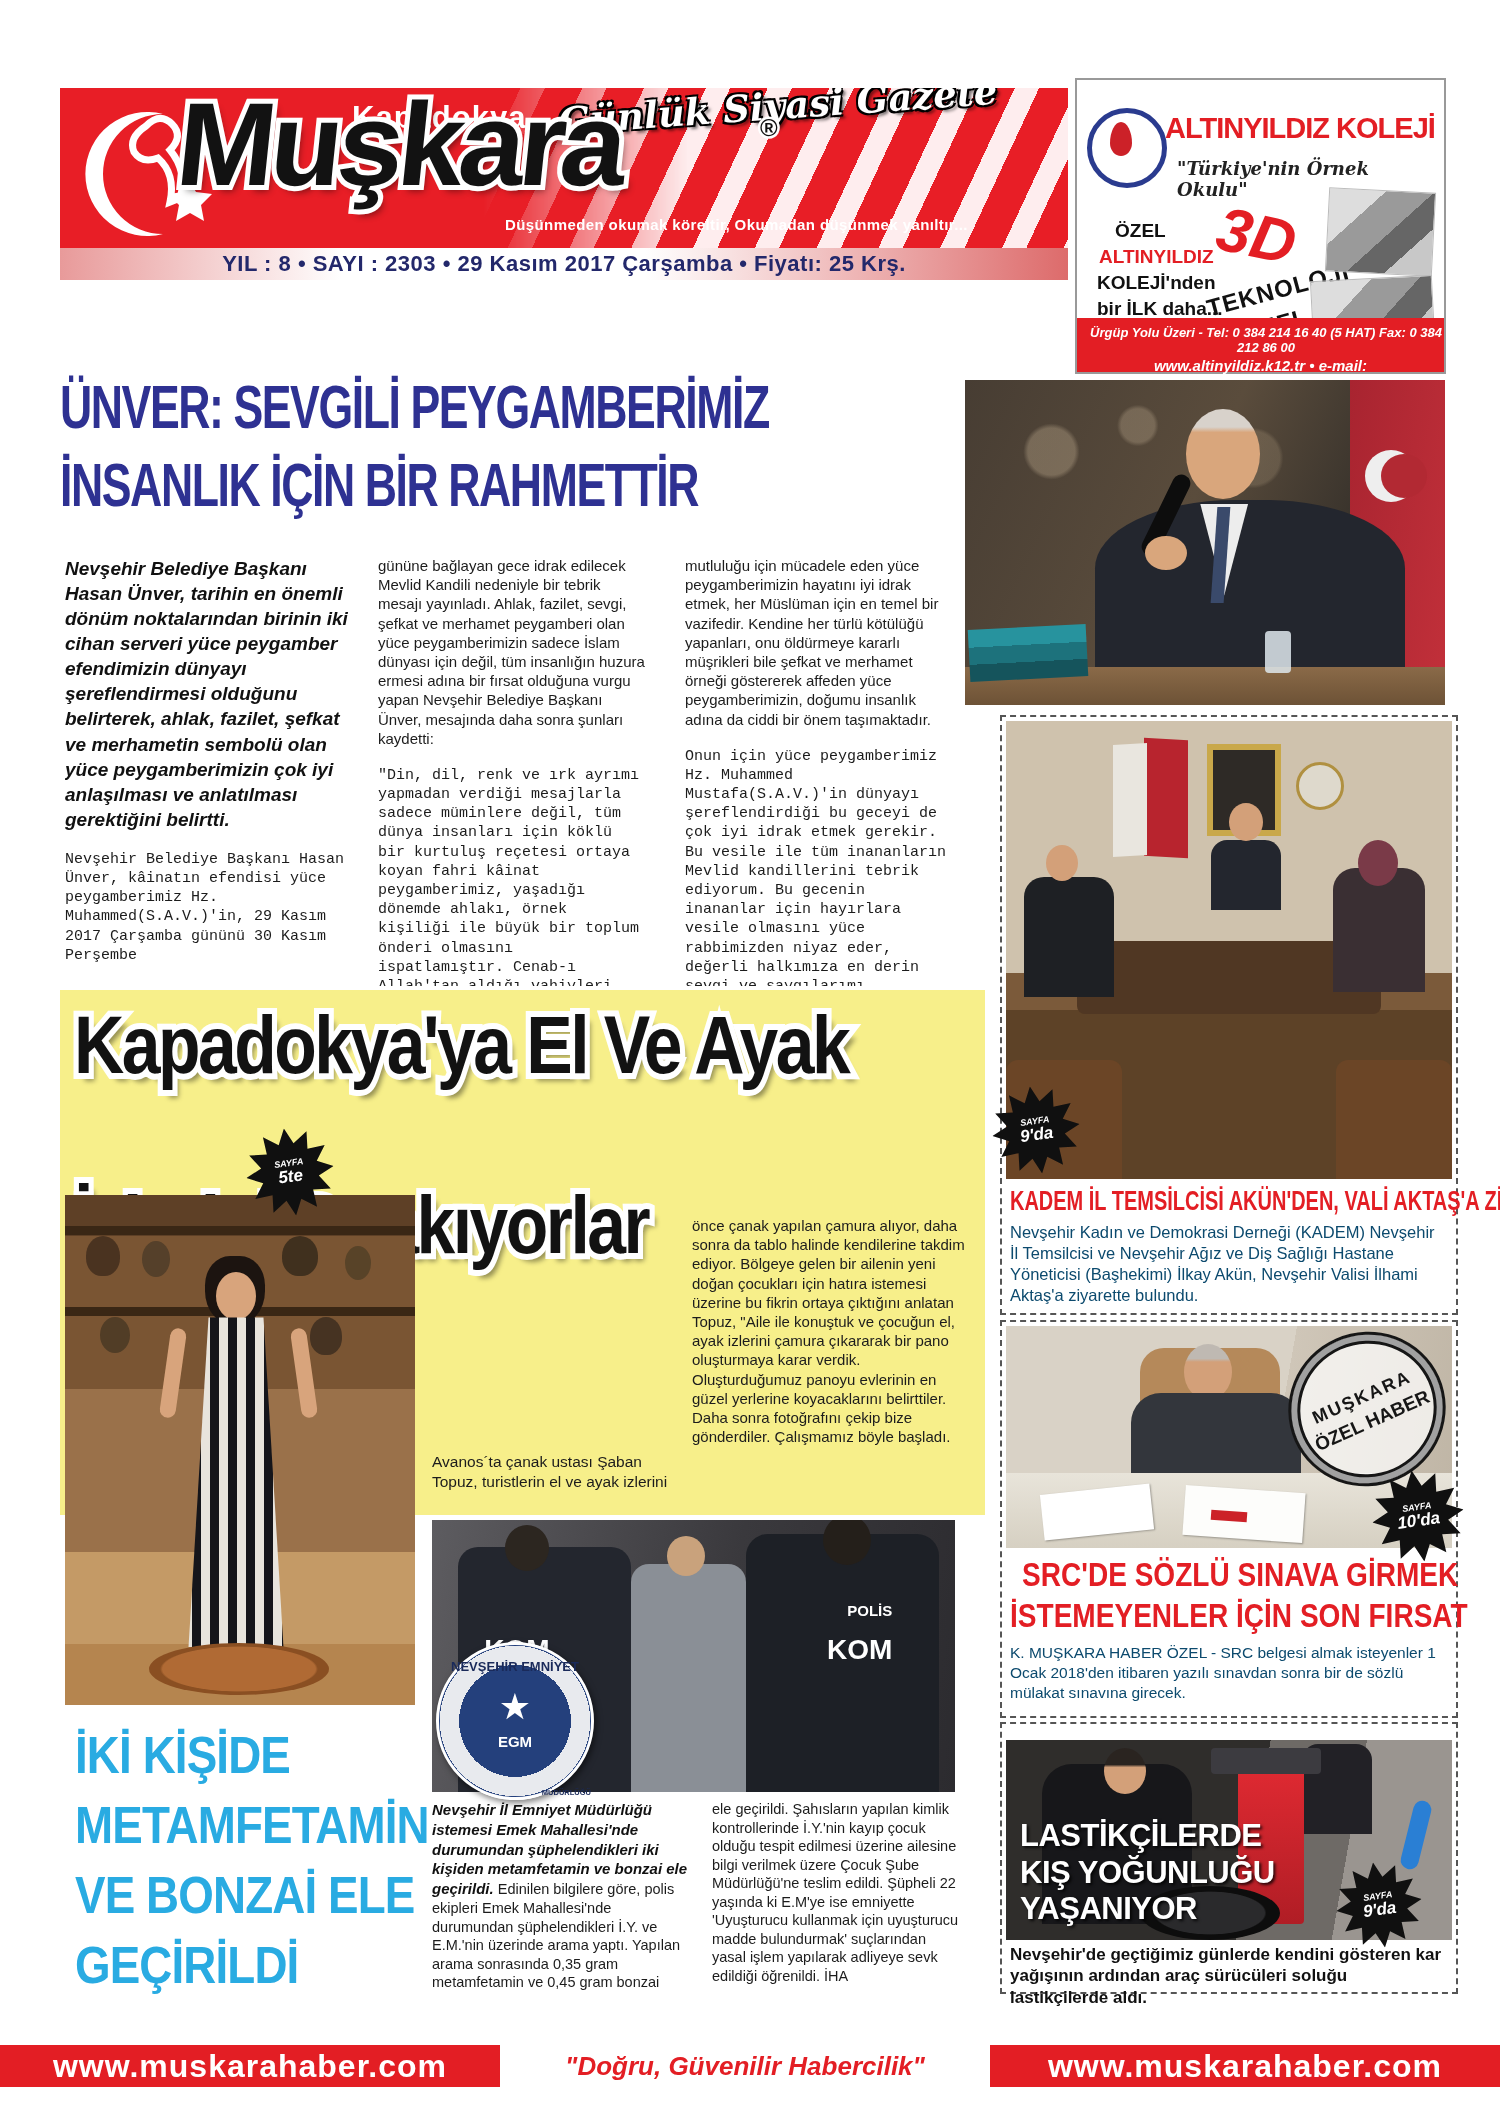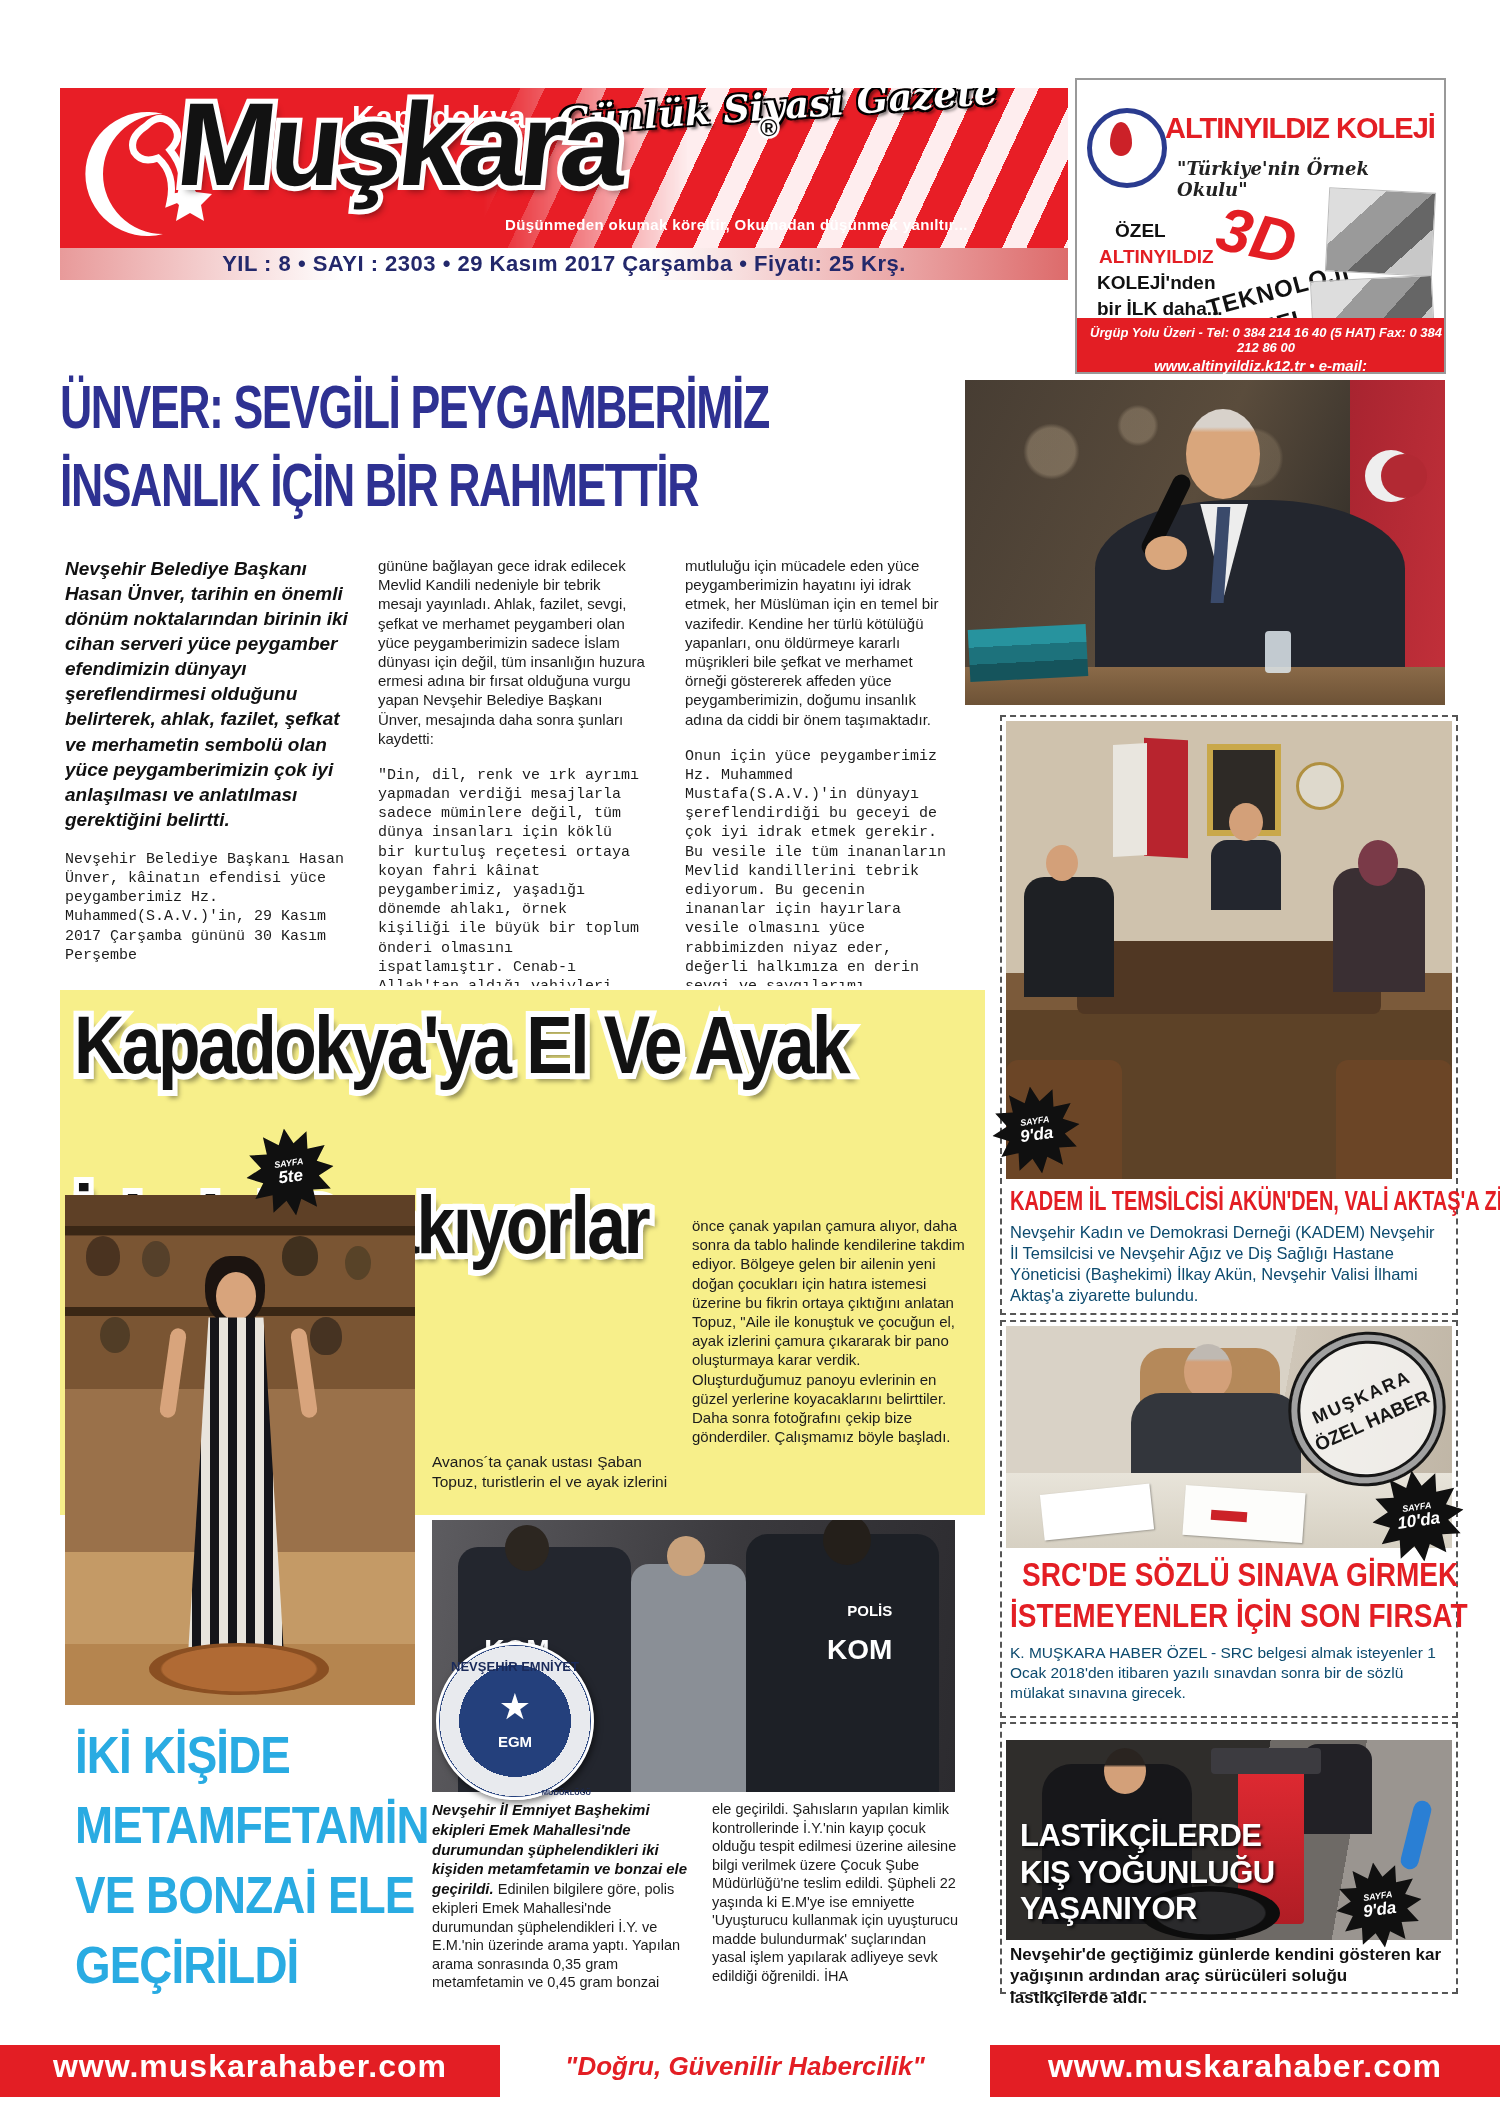--- a/index.html
+++ b/index.html
@@ -92,21 +92,21 @@
   .dash{border:2px dashed #555;box-sizing:border-box;background:#fff;}
   .redhead{font-weight:900;color:#e31e24;white-space:nowrap;transform-origin:left top;}
   .rail-body{font-size:16.5px;line-height:1.28;color:#0c4a6e;}
   
   #drug-head{left:75px;top:1720px;font-size:52px;font-weight:900;color:#29abe2;line-height:70px;
              letter-spacing:-1px;transform:scaleX(.88);transform-origin:left top;white-space:nowrap;}
   
   #tire-head{left:1020px;top:1818px;font-size:31px;font-weight:900;color:#fff;line-height:1.18;
      text-shadow:2px 2px 3px rgba(0,0,0,.8);letter-spacing:-.5px;}
   
-  .foot-bar{top:2045px;height:52px;background:#e31e24;color:#fff;font-size:32px;font-weight:700;
+  .foot-bar{top:2045px;height:42px;background:#e31e24;color:#fff;font-size:32px;font-weight:700;
             text-align:center;line-height:42px;letter-spacing:1px;}
   #foot-center{left:500px;top:2045px;width:490px;height:42px;text-align:center;line-height:42px;
     color:#e31e24;font-weight:700;font-style:italic;font-size:26px;}
   
   #emblem{left:436px;top:1642px;width:152px;height:152px;border-radius:50%;
     background:radial-gradient(circle,#24407c 0 52%,#e8eaee 52% 70%,#24407c 70%);
     border:3px solid #fff;box-shadow:2px 3px 6px rgba(0,0,0,.5);text-align:center;}
   #emblem .ring-t{position:absolute;top:14px;left:0;width:100%;font-size:13px;font-weight:700;color:#1a2a5a;}
   #emblem .ring-b{position:absolute;bottom:0;left:0;width:100%;font-size:7.5px;font-weight:700;color:#1a2a5a;text-align:right;}
   #emblem .star{position:absolute;top:44px;left:0;width:100%;font-size:36px;color:#fff;line-height:1;}
@@ -245,21 +245,21 @@
     <span class="ring-b">MÜDÜRLÜĞÜ</span>
   </div>
 
   <div id="drug-head" class="abs">
     <div>İKİ KİŞİDE</div>
     <div>METAMFETAMİN</div>
     <div>VE BONZAİ ELE</div>
     <div>GEÇİRİLDİ</div>
   </div>
   <div class="abs col" style="left:432px;top:1800px;width:258px;height:205px;font-size:14.5px">
-    <span class="intro" style="font-size:15px">Nevşehir İl Emniyet Başhekimi ekipleri Emek Mahallesi'nde durumundan şüphelendikleri iki kişiden metamfetamin ve bonzai ele geçirildi.</span>
+    <span class="intro" style="font-size:15px">Nevşehir İl Emniyet Müdürlüğü istemesi Emek Mahallesi'nde durumundan şüphelendikleri iki kişiden metamfetamin ve bonzai ele geçirildi.</span>
     <span>Edinilen bilgilere göre, polis ekipleri Emek Mahallesi'nde durumundan şüphelendikleri İ.Y. ve E.M.'nin üzerinde arama yaptı. Yapılan arama sonrasında 0,35 gram metamfetamin ve 0,45 gram bonzai</span>
   </div>
   <div class="abs col" style="left:712px;top:1800px;width:247px;height:205px;font-size:14.5px">ele geçirildi. Şahısların yapılan kimlik kontrollerinde İ.Y.'nin kayıp çocuk olduğu tespit edilmesi üzerine ailesine bilgi verilmek üzere Çocuk Şube Müdürlüğü'ne teslim edildi. Şüpheli 22 yaşında ki E.M'ye ise emniyette 'Uyuşturucu kullanmak için uyuşturucu madde bulundurmak' suçlarından yasal işlem yapılarak adliyeye sevk edildiği öğrenildi. İHA</div>
 
   
   
   <div class="abs dash" style="left:1000px;top:715px;width:458px;height:600px"></div>
   <div id="ph-kadem" class="abs ph">
     <div class="art" style="left:45%;top:5%;width:62px;height:80px;background:#2e2a26;border:6px solid #c9a84a"></div>
     <div class="art" style="left:65%;top:9%;width:42px;height:42px;border-radius:50%;background:#ded9cc;border:3px solid #b09040"></div>

